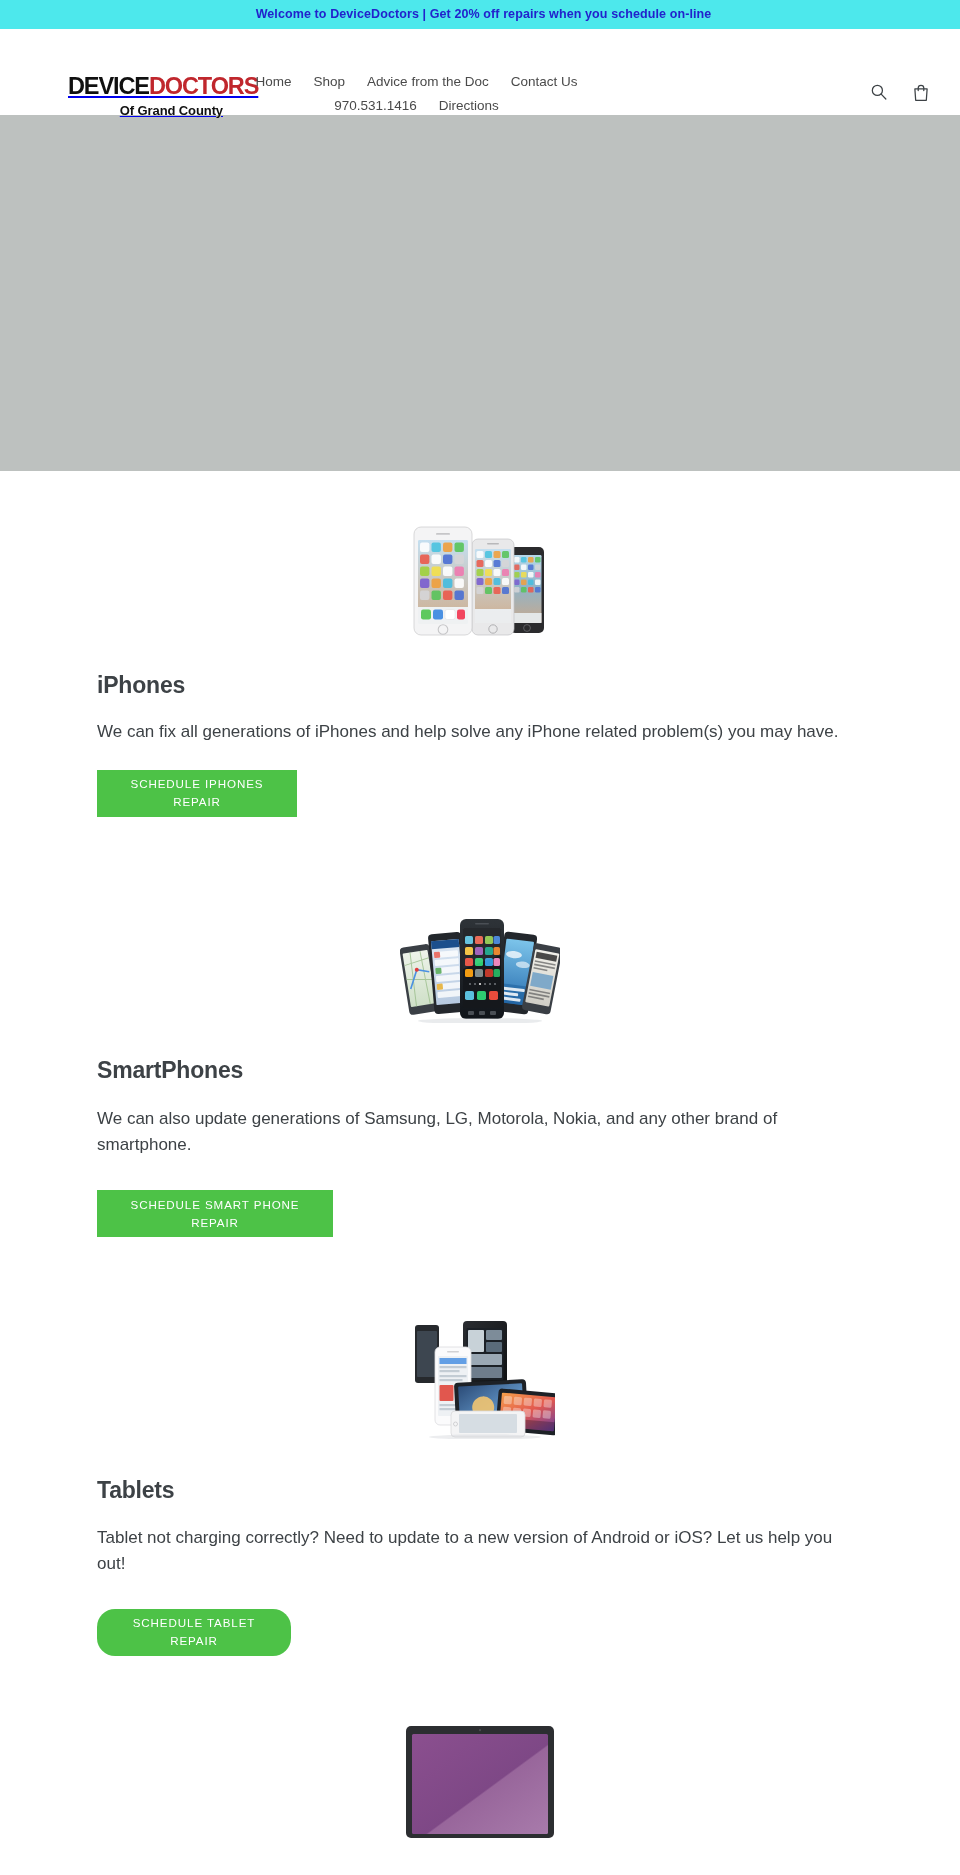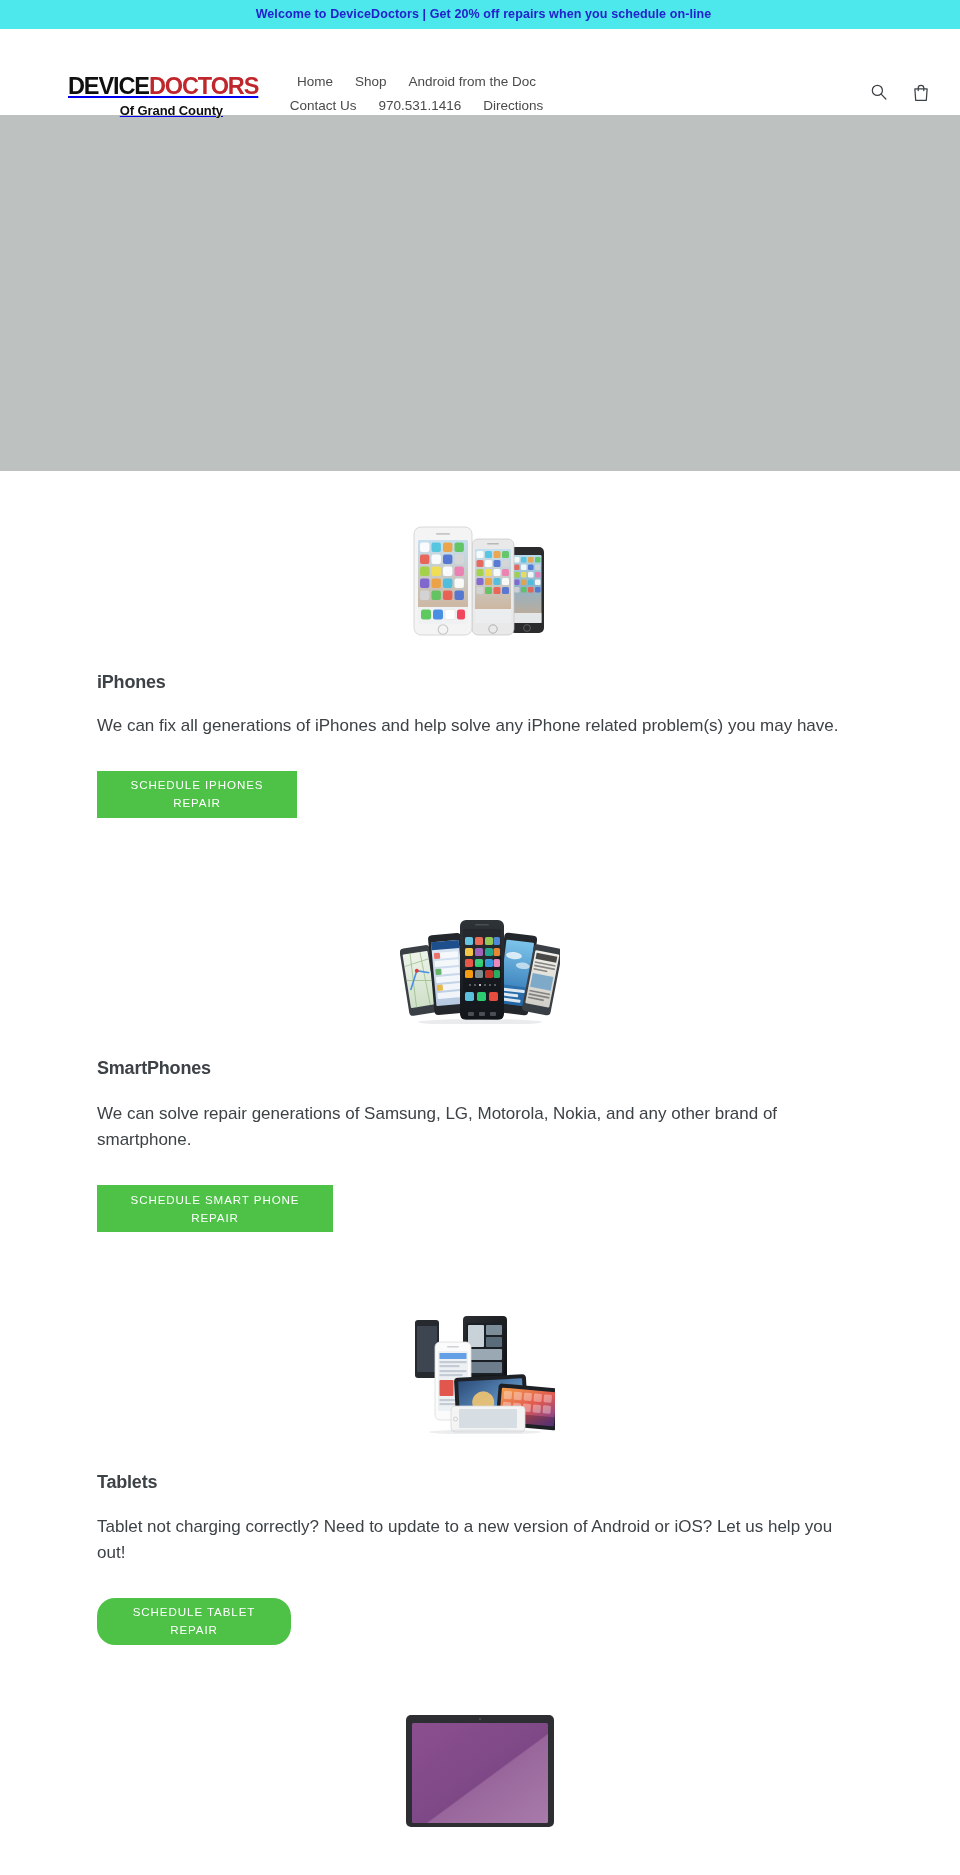--- a/index.html
+++ b/index.html
@@ -129,21 +129,21 @@
     width: 100%;
     display: flex;
     justify-content: center;
     align-items: flex-end;
   }
   .section-body {
     padding-left: 97px;
     padding-right: 97px;
   }
   .section-title {
-    font-size: 18px;
+    font-size: 23px;
     font-weight: bold;
     color: #3d4246;
     letter-spacing: -0.2px;
     margin: 0;
     line-height: 1.2;
   }
   .section-text {
     font-size: 17px;
     color: #3d4246;
     line-height: 1.55;
@@ -164,21 +164,21 @@
     border: none;
     cursor: pointer;
     padding: 10px 16px;
     font-family: inherit;
   }
 
   
   .sec-iphones .media { height: 165px; padding-top: 0; }
   .sec-iphones .section-title { margin-top: 36px; }
   .sec-iphones .section-text { margin-top: 19px; }
-  .sec-iphones .btn-wrap { margin-top: 32px; }
+  .sec-iphones .btn-wrap { margin-top: 25px; }
   .sec-iphones .btn-green { width: 200px; height: 47px; }
 
   .sec-smart .media { height: 150px; margin-top: 56px; }
   .sec-smart .section-title { margin-top: 34px; }
   .sec-smart .section-text { margin-top: 21px; }
   .sec-smart .btn-wrap { margin-top: 32px; }
   .sec-smart .btn-green { width: 236px; height: 47px; }
 
   .sec-tablet .media { height: 140px; margin-top: 62px; }
   .sec-tablet .section-title { margin-top: 38px; }
@@ -203,21 +203,21 @@
   <header class="header">
 
     <a class="logo" href="#">
       <span class="logo-main"><span class="logo-device">DEVICE</span><span class="logo-doctors">DOCTORS</span></span>
       <span class="logo-sub">Of Grand County</span>
     </a>
 
     <nav class="nav">
       <a href="#">Home</a>
       <a href="#">Shop</a>
-      <a href="#">Android from the Doc</a>
+      <a href="#">Advice from the Doc</a>
       <a href="#">Contact Us</a>
       <a href="#">970.531.1416</a>
       <a href="#">Directions</a>
     </nav>
 
     <div class="header-icons">
       <button class="icon-btn" aria-label="Search">
         <svg width="18" height="18" viewBox="0 0 20 20" fill="none" stroke="#3d4246" stroke-width="1.4" stroke-linecap="round">
           <circle cx="8.2" cy="8.2" r="5.6"></circle>
           <line x1="12.4" y1="12.4" x2="17.6" y2="17.8"></line>
@@ -473,21 +473,21 @@
           <rect x="68" y="104" width="6" height="4" rx="1"></rect>
           <rect x="79" y="104" width="6" height="4" rx="1"></rect>
           <rect x="90" y="104" width="6" height="4" rx="1"></rect>
         </g>
 
         <ellipse cx="80" cy="114" rx="62" ry="3" fill="#cfd3d6" opacity="0.45"></ellipse>
       </svg>
     </div>
     <div class="section-body">
       <h2 class="section-title">SmartPhones</h2>
-      <p class="section-text">We can solve repair generations of Samsung, LG, Motorola, Nokia, and any other brand of smartphone.</p>
+      <p class="section-text">We can also update generations of Samsung, LG, Motorola, Nokia, and any other brand of smartphone.</p>
       <div class="btn-wrap">
         <a class="btn-green" href="#">Schedule Smart Phone Repair</a>
       </div>
     </div>
   </section>
 
   <section class="section sec-tablet">
     <div class="media">
       <svg class="art" width="150" height="120" viewBox="0 0 150 120" aria-hidden="true">
         <defs>

